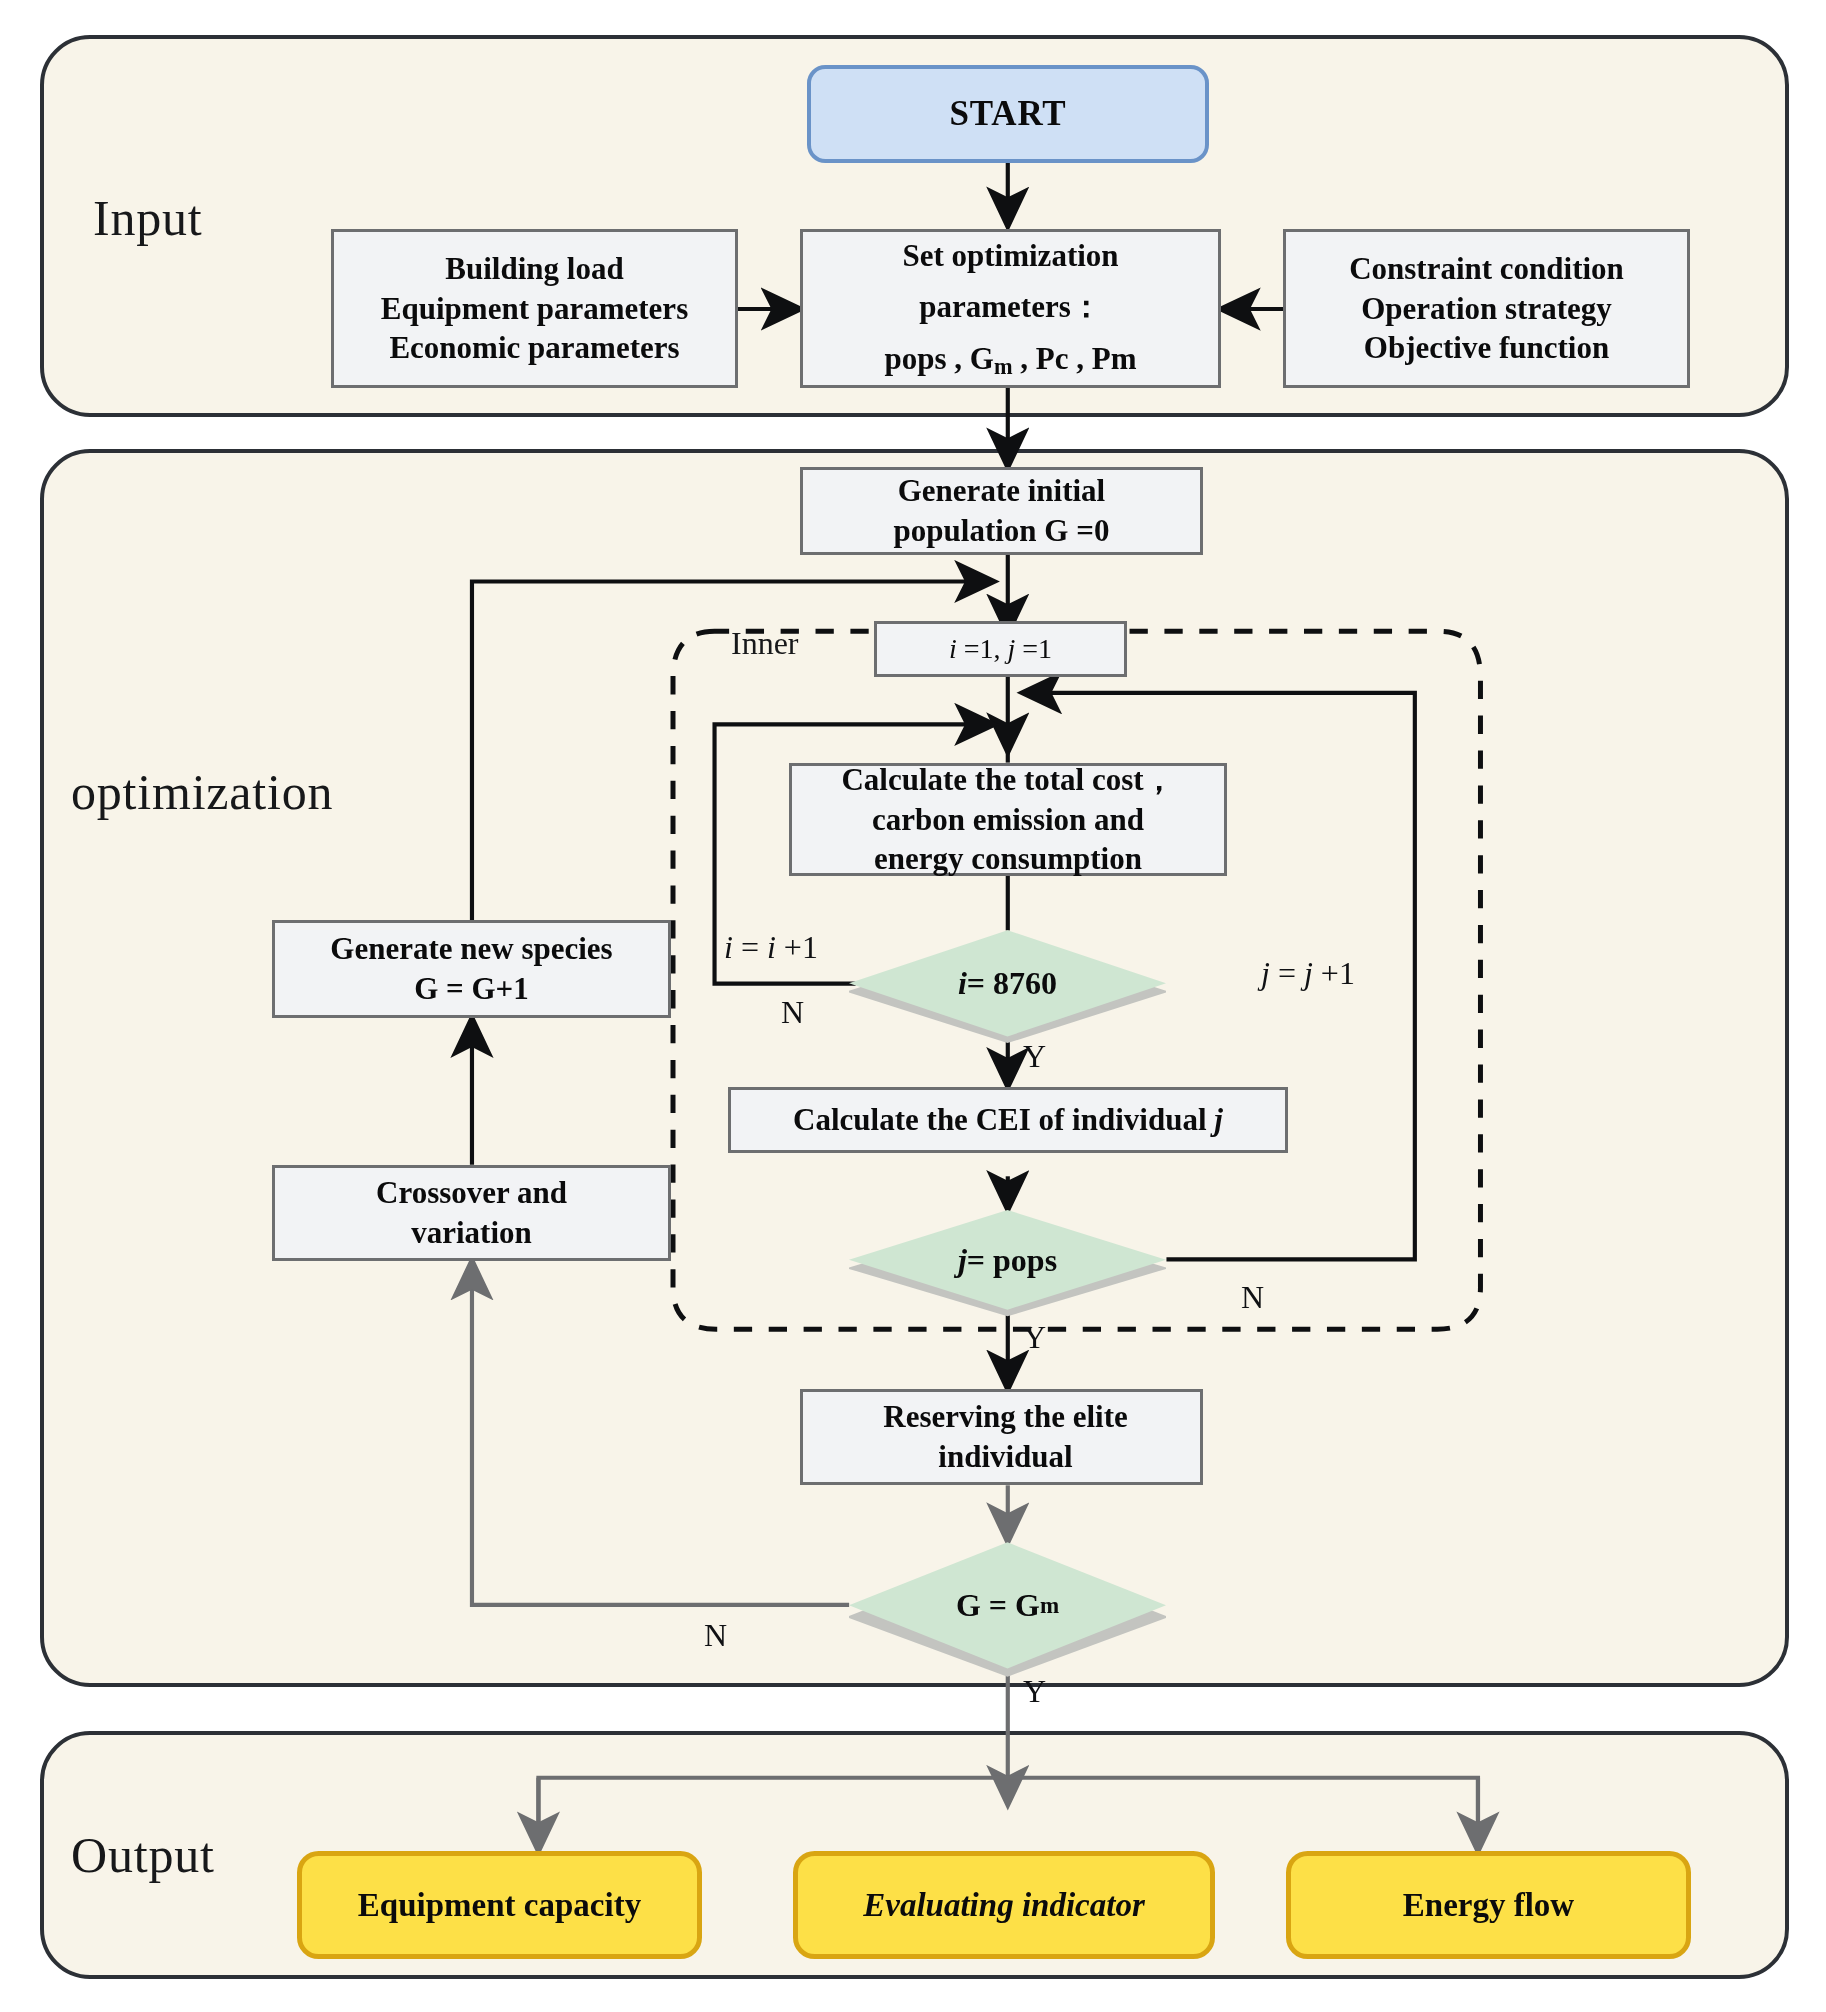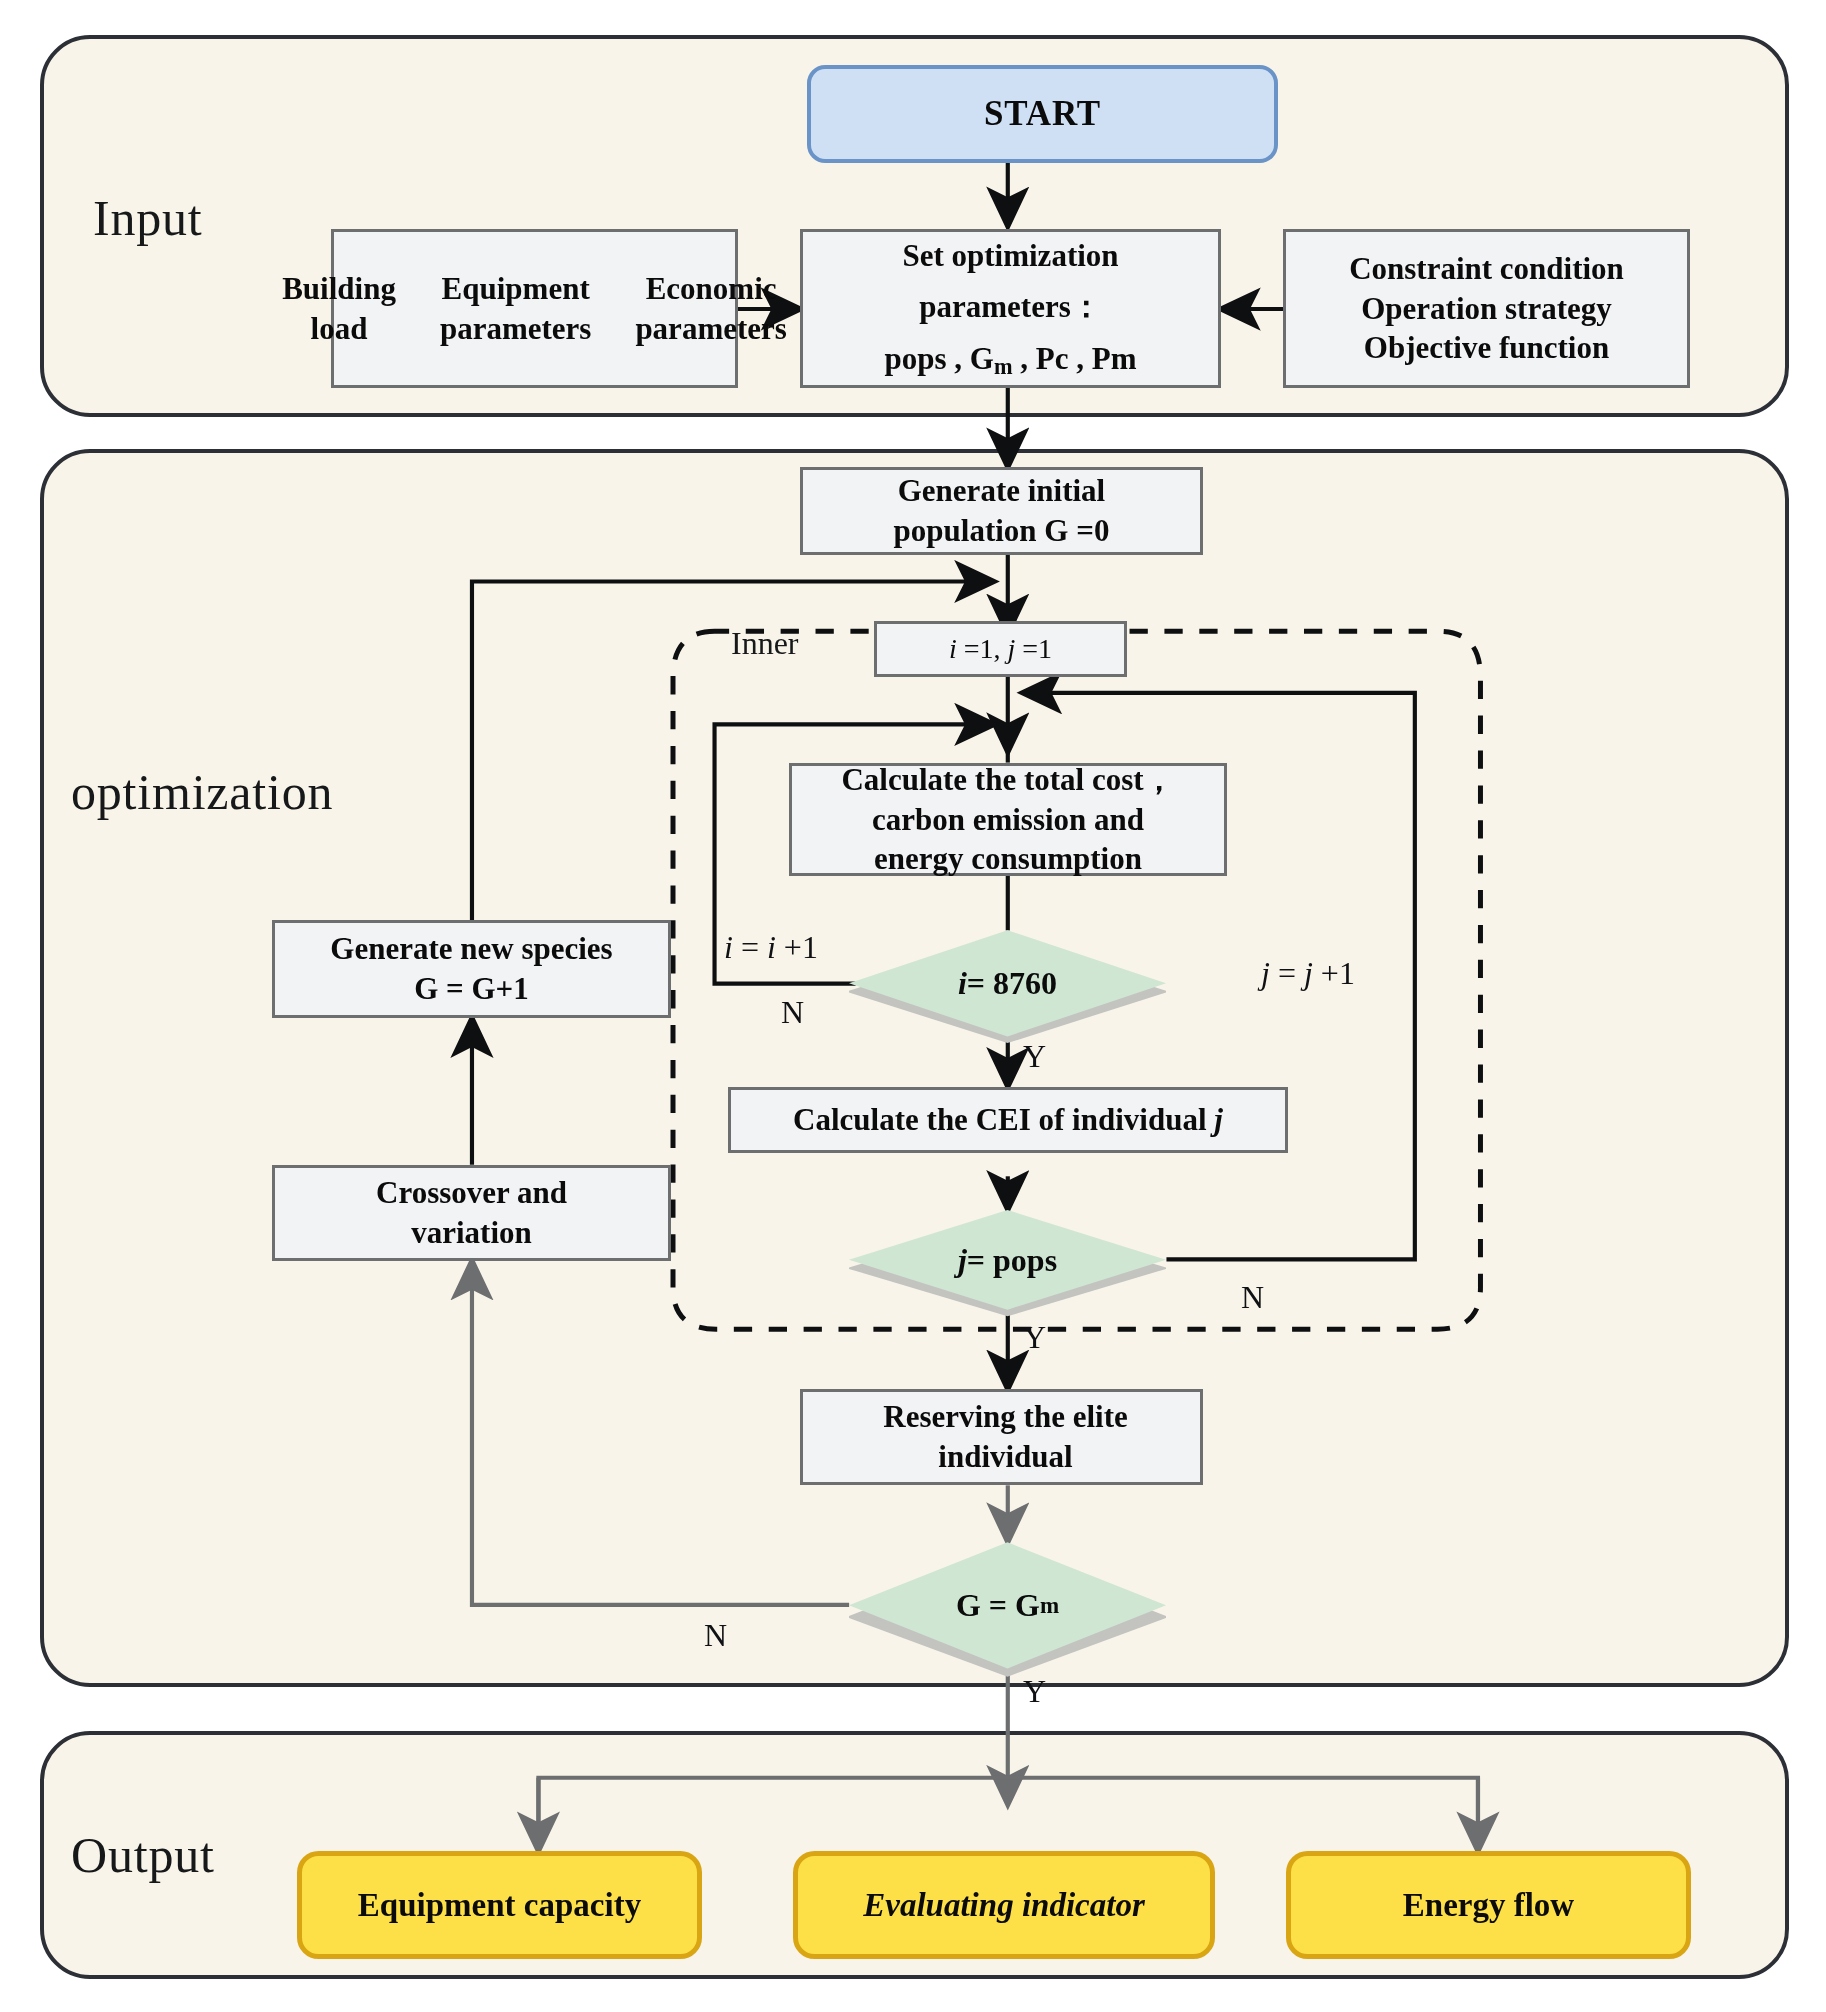--- a/index.html
+++ b/index.html
@@ -145,25 +145,25 @@
     <line x1="568" y1="1402" x2="568" y2="1226" stroke="#0e0f11" stroke-width="5" marker-end="url(#ahB)"></line>
 
     <path d="M568,1108 L568,700 L1196,700" fill="none" stroke="#0e0f11" stroke-width="5" marker-end="url(#ahB)"></path>
 
     <line x1="1213" y1="2008" x2="1213" y2="2172" stroke="#6d6e70" stroke-width="5" marker-end="url(#ahG)"></line>
     <path d="M648,2228 L648,2140 L1779,2140 L1779,2228" fill="none" stroke="#6d6e70" stroke-width="5"></path>
     <line x1="648" y1="2140" x2="648" y2="2228" stroke="#6d6e70" stroke-width="5" marker-end="url(#ahG)"></line>
     <line x1="1779" y1="2140" x2="1779" y2="2228" stroke="#6d6e70" stroke-width="5" marker-end="url(#ahG)"></line>
   </svg>
 
-  <div class="node start" style="left:807px;top:65px;width:471px;height:98px;">
+  <div class="node start" style="left:807px;top:65px;width:402px;height:98px;">
     <span>START</span>
   </div>
 
-  <div class="node proc" style="left:331px;top:229px;width:407px;height:159px;flex-direction:row;gap:44px;">
+  <div class="node proc" style="left:331px;top:229px;width:407px;height:159px;flex-direction:column;">
     <span>Building load</span>
     <span>Equipment parameters</span>
     <span>Economic parameters</span>
   </div>
 
   <div class="node proc" style="left:800px;top:229px;width:421px;height:159px;flex-direction:column;gap:12px;">
     <span>Set optimization</span>
     <span>parameters：</span>
     <span><span>pops , G</span><span class="sub">m</span><span> , Pc , Pm</span></span>
   </div>

